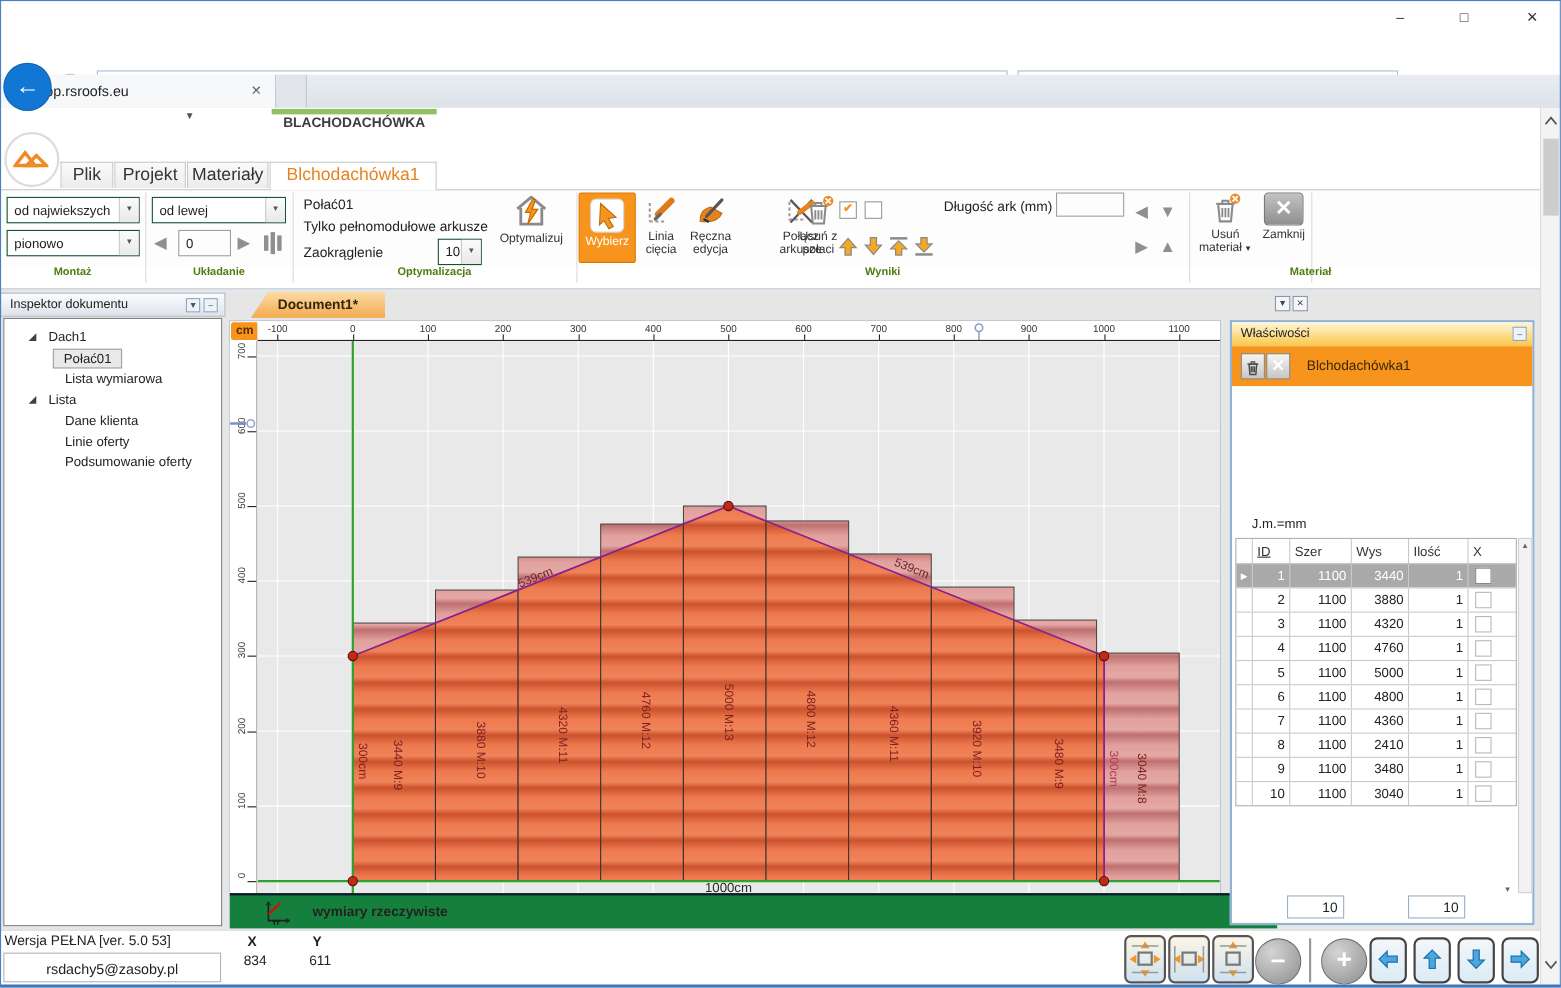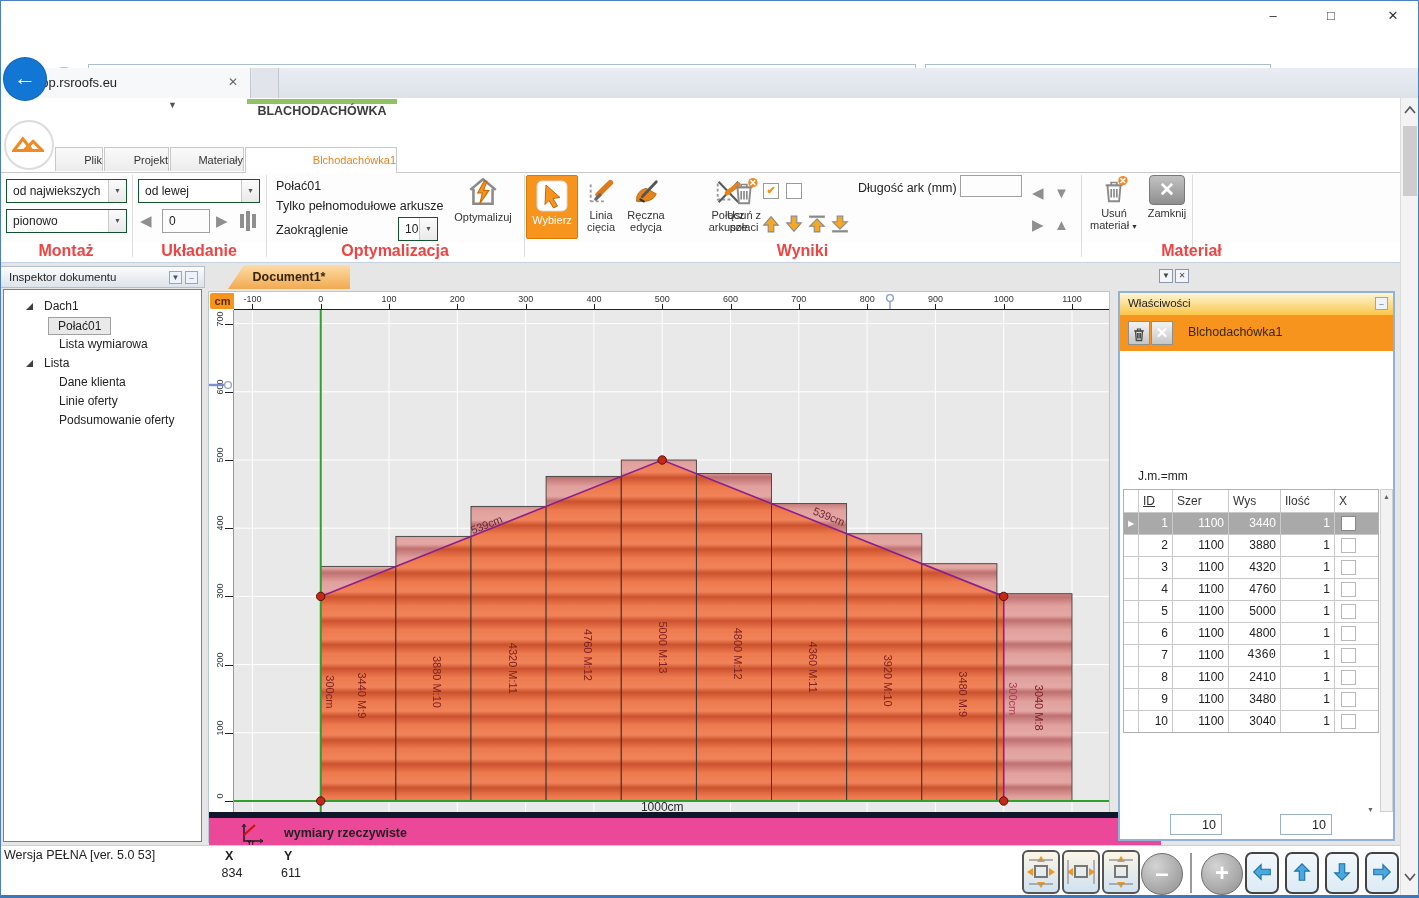--- a/index.html
+++ b/index.html
@@ -27,27 +27,27 @@
   #tabbar{left:0;top:68px;width:1419px;height:30px;background:linear-gradient(#e9edf3,#dde2e9);border-bottom:1px solid #c9ced6}
   #browsertab{left:0;top:0;width:250px;height:30px;background:#f6f8fa;border-right:1px solid #c3c8d0}
   #tabstub{left:252px;top:0;width:26px;height:30px;background:#e1e5eb;border-right:1px solid #c3c8d0}
 
   
   #page{left:0;top:98px;width:1400px;height:747px;background:#fff}
   #greenbar{left:247px;top:1px;width:150px;height:5px;background:#90c163}
   #apptitle{left:240px;top:6px;width:164px;text-align:center;font-weight:bold;font-size:12.5px;color:#3c3c3c}
   #qat{left:168px;top:2px;font-size:9px;color:#555}
   #logocircle{left:4px;top:22px;width:46px;height:46px;border-radius:50%;border:2px solid #dcdcdc;background:#fff}
-  .ribtab{top:49px;height:24px;line-height:24px;text-align:right;font-size:11px;color:#333;
+  .ribtab{top:49px;height:24px;line-height:24px;text-align:center;font-size:16px;color:#333;
           background:linear-gradient(#fafafa,#ececec);border:1px solid #c9c9c9;border-bottom:none;box-sizing:border-box}
   .ribtab.active{background:#fff;color:#e8821e;height:26px;z-index:3}
   #ribboncontent{left:0;top:74px;width:1400px;height:70px;background:#fdfdfd;border-top:1px solid #c9c9c9}
   .gsep{top:2px;width:1px;height:82px;background:#dcdcdc}
   #riblabels{left:0;top:144px;width:1400px;height:16px}
-  .grouplabel{font-weight:bold;font-size:16px;color:#ef4444;text-align:center;top:0;height:16px}
+  .grouplabel{font-weight:bold;font-size:10px;color:#4d7c0f;text-align:center;top:0;height:16px}
   .combo{border:1px solid #14532d;background:#fff;height:24px;box-sizing:border-box;font-size:12px}
   .combo .ctext{position:absolute;left:6px;top:4px;white-space:nowrap}
   .combo .carr{position:absolute;right:0;top:0;width:17px;height:100%;border-left:1px solid #c9c9c9;
                background:linear-gradient(#fbfbfb,#e9e9e9);text-align:center;font-size:7px;color:#555;line-height:22px}
   .rbtn{text-align:center;font-size:11px;color:#333;line-height:12px}
   .rbtn svg{display:block;margin:0 auto 2px auto}
   #btn-wybierz{background:#f7941e;border:1px solid #d97a00;border-radius:2px;color:#fff;box-sizing:border-box}
   .graynav{color:#8f8f8f;font-size:15px;line-height:16px}
   .orangearrow svg{display:block}
   #zamknij-icon{width:34px;height:28px;margin:0 auto 2px auto;border-radius:4px;border:1px solid #787878;
@@ -74,21 +74,21 @@
   #docarea{left:208px;top:28px;width:902px;height:552px;background:#fff;border:1px solid #b9c6d6;box-sizing:border-box}
   #cmbadge{left:1px;top:1px;width:25px;height:16px;background:#f7941e;border-radius:2px;color:#5a2d00;
            font-weight:bold;font-size:11px;text-align:center;line-height:16px}
   #topruler{left:25px;top:0;width:875px;height:18px;background:#fff;border-bottom:1px solid #222;box-sizing:border-box}
   .htick{position:absolute;top:2px;width:30px;margin-left:-15px;text-align:center;font-size:9px;color:#333}
   .htickline{position:absolute;top:12px;width:1px;height:5px;background:#222}
   #leftruler{left:0;top:18px;width:25px;height:502px;background:#fff;border-right:1px solid #999;box-sizing:border-box}
   .vtick{position:absolute;left:1px;width:20px;text-align:center;font-size:9px;color:#333;transform:rotate(-90deg)}
   .vtickline{position:absolute;left:16px;width:8px;height:1px;background:#222}
   #canvaswrap{left:25px;top:18px;width:875px;height:502px;background:#e9e9e9;overflow:hidden}
-  #docfooter{left:0;top:520px;width:952px;height:30px;background:#ec4899;border-top:6px solid #0f172a}
+  #docfooter{left:0;top:520px;width:952px;height:30px;background:#15803d;border-top:2px solid #0f172a}
   #docfooter-label{position:absolute;left:75px;top:8px;font-weight:bold;font-size:12.5px;color:#222}
   
   #props{left:1118px;top:28px;width:277px;height:550px;background:#fff;border:2px solid #8fb2d6;box-sizing:border-box}
   #props-header{left:0;top:0;width:273px;height:22px;background:linear-gradient(#fdf6d8,#fbc649);
       border-bottom:1px solid #e0a82c;font-size:11.5px;line-height:21px}
   #props-item{left:0;top:22px;width:273px;height:36px;background:#f7941e}
   .propbox{top:6px;width:22px;height:24px;border:1px solid #8e8e8e;background:linear-gradient(#f4f4f4,#c6c6c6);box-sizing:border-box;text-align:center}
   #props-unit{left:18px;top:176px;font-size:12px;color:#222}
   #ptable{left:3px;top:196px;width:256px;border:1px solid #b0b0b0;box-sizing:border-box;background:#fff}
   .prow{display:flex;height:21px;line-height:21px;font-size:12px;border-top:1px solid #c9c9c9}
@@ -611,21 +611,21 @@
           <div class="pcell num" style="width: 52px;">4800</div>
           <div class="pcell num" style="width: 54px;">1</div>
           <div class="pcell" style="width: 44px;">
             <div class="cb"></div>
           </div>
         </div>
         <div class="prow">
           <div class="pcell" style="width: 14px; font-size: 8px;"></div>
           <div class="pcell num" style="width: 34px;">7</div>
           <div class="pcell num" style="width: 56px;">1100</div>
-          <div class="pcell num" style="width: 52px; font-family: Liberation Mono, monospace;">4360</div>
+          <div class="pcell num" style="width: 52px;">4360</div>
           <div class="pcell num" style="width: 54px;">1</div>
           <div class="pcell" style="width: 44px;">
             <div class="cb"></div>
           </div>
         </div>
         <div class="prow">
           <div class="pcell" style="width: 14px; font-size: 8px;"></div>
           <div class="pcell num" style="width: 34px;">8</div>
           <div class="pcell num" style="width: 56px;">1100</div>
           <div class="pcell num" style="width: 52px;">2410</div>
@@ -659,20 +659,21 @@
       <div style="text-align:center;font-size:7px;color:#666;line-height:14px">▲</div>
     </div>
     <div class="abs" style="left:247px;top:513px;font-size:7px;color:#666">▼</div>
     <div class="pinput abs" style="left:50px">10</div>
     <div class="pinput abs" style="left:160px">10</div>
   </div>
 </div>
 
 <div id="statusbar" class="abs">
   <div class="abs" style="left:4px;top:2px;font-size:12.5px">Wersja PEŁNA [ver. 5.0 53]</div>
+  <div id="emailbox" class="abs">rsdachy5@zasoby.pl</div>
   <div class="coordlbl abs" style="left:225px">X</div>
   <div class="coordlbl abs" style="left:284px">Y</div>
   <div class="coordval abs" style="left:212px">834</div>
   <div class="coordval abs" style="left:271px">611</div>
 
   <div class="fitbtn abs" style="left:1022px">
     <svg width="34" height="40" viewBox="0 0 34 40">
         <rect x="11" y="14" width="12" height="11" fill="none" stroke="#777" stroke-width="2"></rect>
       <path d="M17 4 L21 10 H13 Z" fill="#f59422"></path>
         <path d="M17 36 L13 30 H21 Z" fill="#f59422"></path>

